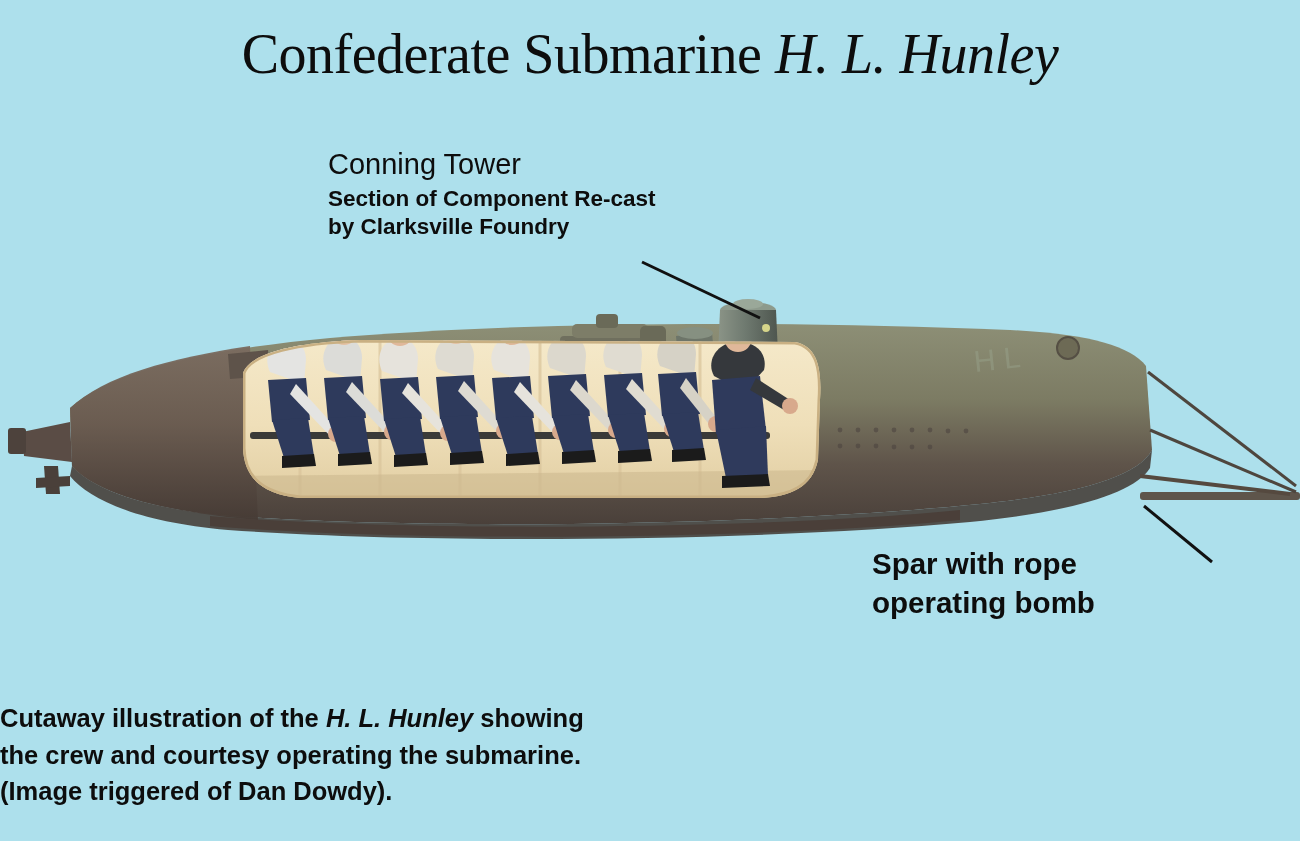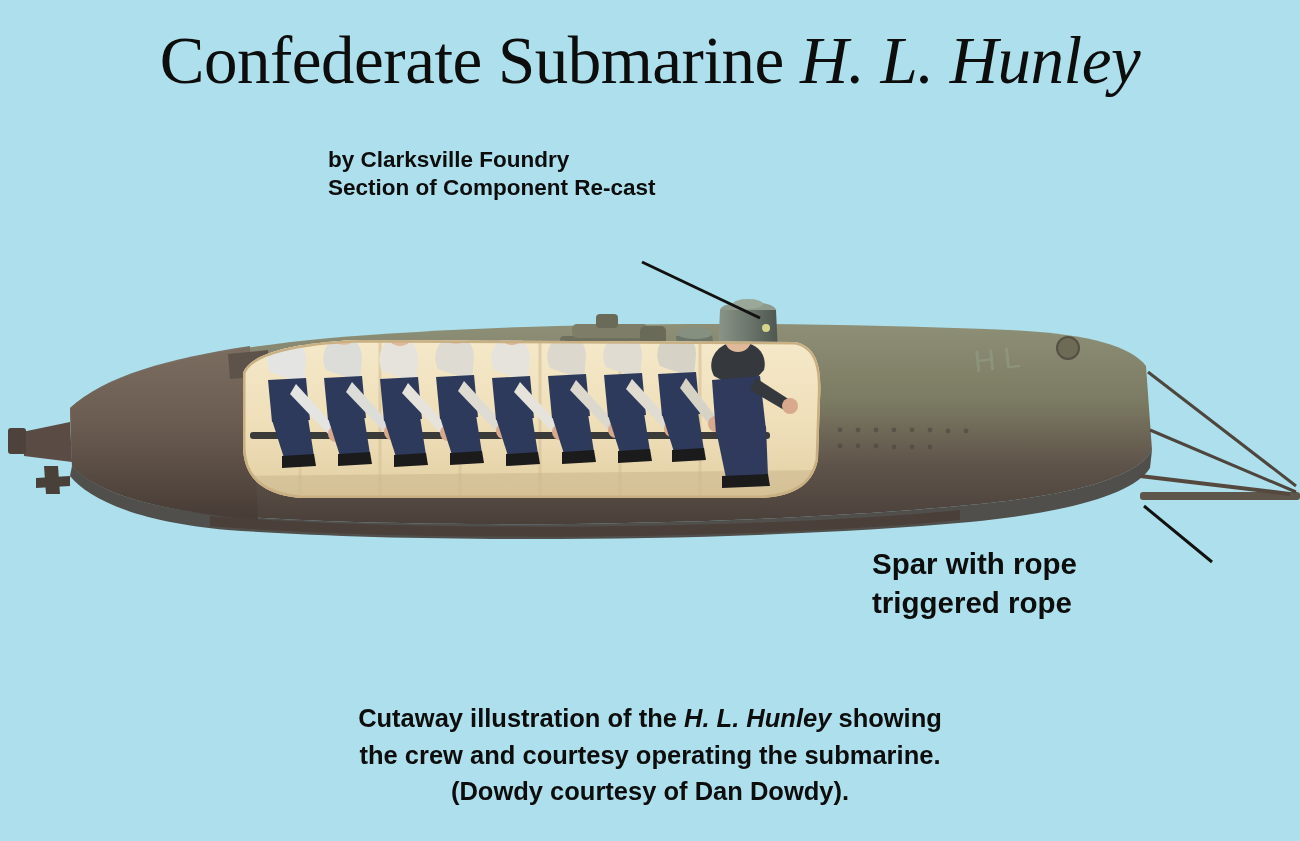--- a/index.html
+++ b/index.html
@@ -18,21 +18,21 @@
   }
 
   
   #title {
     position: absolute;
     top: 22px;
     left: 0;
     width: 100%;
     text-align: center;
     font-family: "Liberation Serif", serif;
-    font-size: 67px;
+    font-size: 56px;
     letter-spacing: -0.5px;
     white-space: nowrap;
   }
   #title .italic { font-style: italic; }
 
   
   #conning-callout {
     position: absolute;
     left: 328px;
     top: 146px;
@@ -56,21 +56,21 @@
     font-weight: 600;
     line-height: 1.32;
   }
 
   
   #caption {
     position: absolute;
     left: 0;
     top: 700px;
     width: 100%;
-    text-align: center;
+    text-align: left;
     font-size: 25.5px;
     font-weight: 600;
     line-height: 1.44;
   }
   #caption .italic { font-style: italic; font-weight: 600; }
 
   
   .leader { position: absolute; pointer-events: none; }
 
   
@@ -315,30 +315,31 @@
 
   <svg class="leader" style="left:640px; top:240px; width:140px; height:90px;" viewBox="0 0 140 90">
     <path d="M2,22 L120,78" stroke="#111" stroke-width="3" fill="none"></path>
   </svg>
 
   <svg class="leader" style="left:1140px; top:500px; width:120px; height:70px;" viewBox="0 0 120 70">
     <path d="M4,6 L72,62" stroke="#111" stroke-width="3" fill="none"></path>
   </svg>
 
   <div id="conning-callout">
+    <div class="head">Conning Tower</div>
+    <div class="sub">Section of Component Re-cast</div>
     <div class="sub">by Clarksville Foundry</div>
-    <div class="sub">Section of Component Re-cast</div>
   </div>
 
   <div id="spar-callout">
     <div>Spar with rope</div>
-    <div>triggered rope</div>
+    <div>operating bomb</div>
   </div>
 
   <div id="caption">
     <div>
       <span>Cutaway illustration of the </span><span class="italic">H. L. Hunley</span><span> showing</span>
     </div>
     <div>the crew and courtesy operating the submarine.</div>
-    <div>(Dowdy courtesy of Dan Dowdy).</div>
+    <div>(Image triggered of Dan Dowdy).</div>
   </div>
 
 </div>
 
 </body></html>

